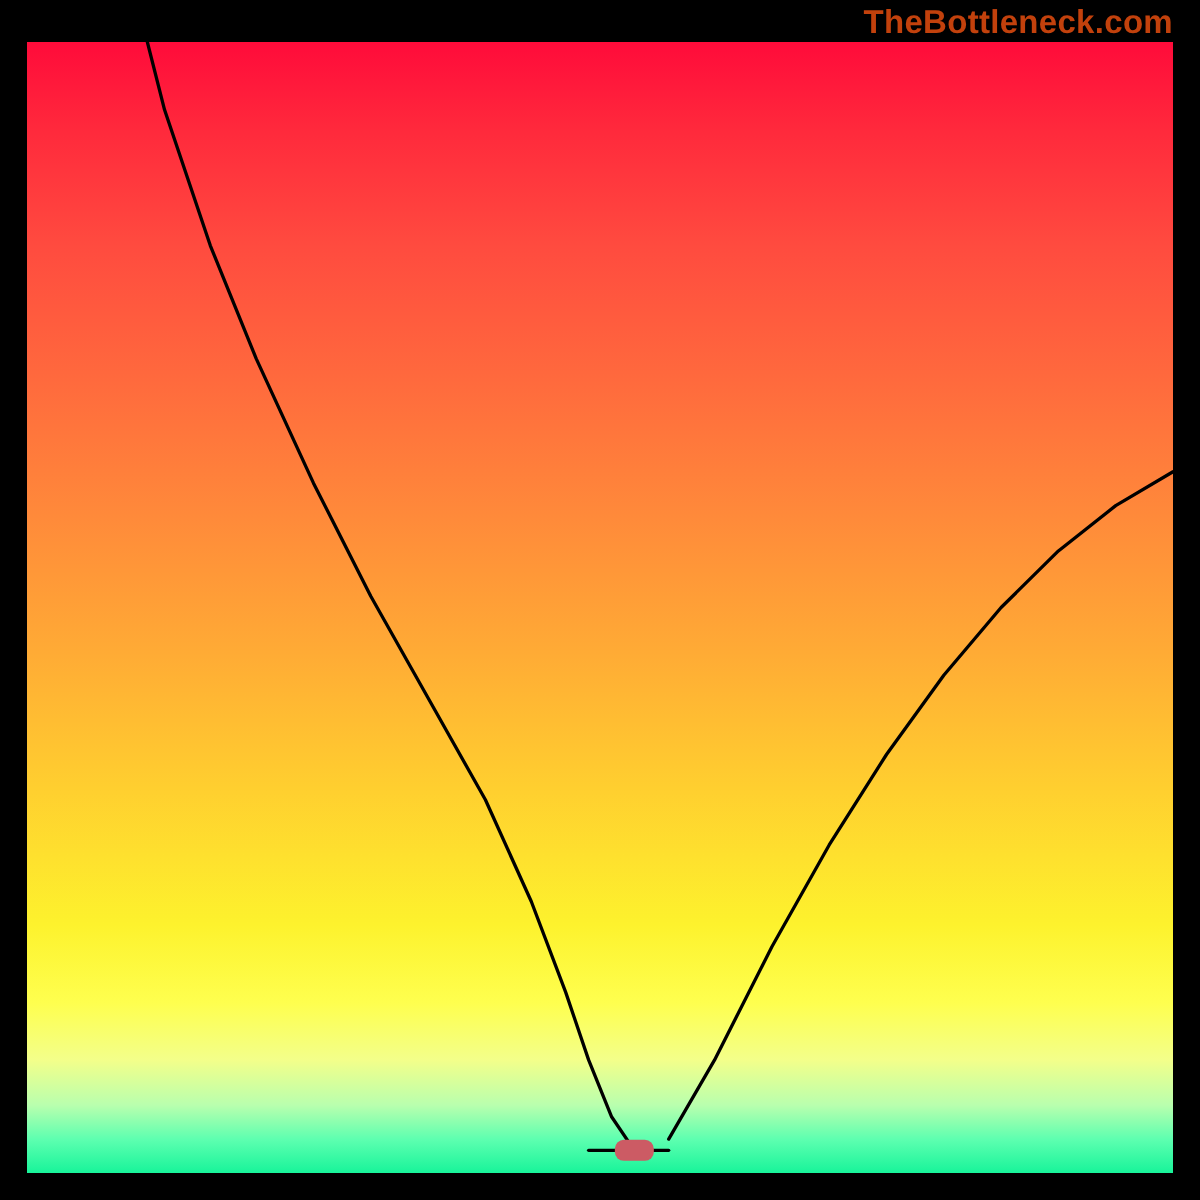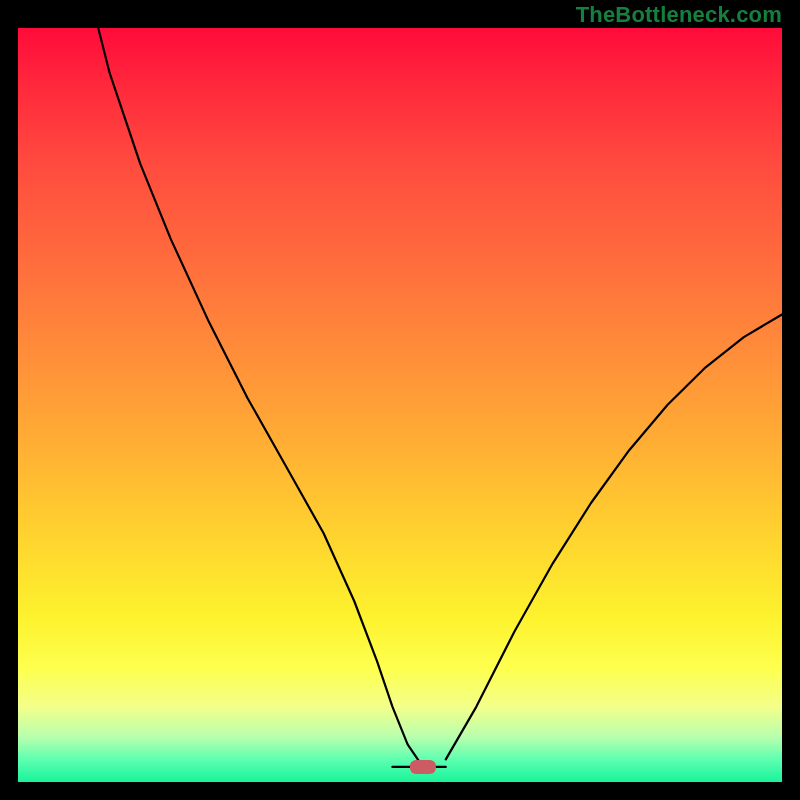--- a/index.html
+++ b/index.html
@@ -14,21 +14,21 @@
   .frame {
     position: relative;
     width: 800px;
     height: 800px;
     background: #000;
   }
   .watermark {
     position: absolute;
     top: 2px;
     right: 18px;
-    color: #15803d;
+    color: #c2410c;
     font-size: 22px;
     font-weight: 600;
     letter-spacing: 0.2px;
     font-family: Arial, sans-serif;
     z-index: 10;
   }
   .plot {
     position: absolute;
     left: 18px;
     top: 28px;

